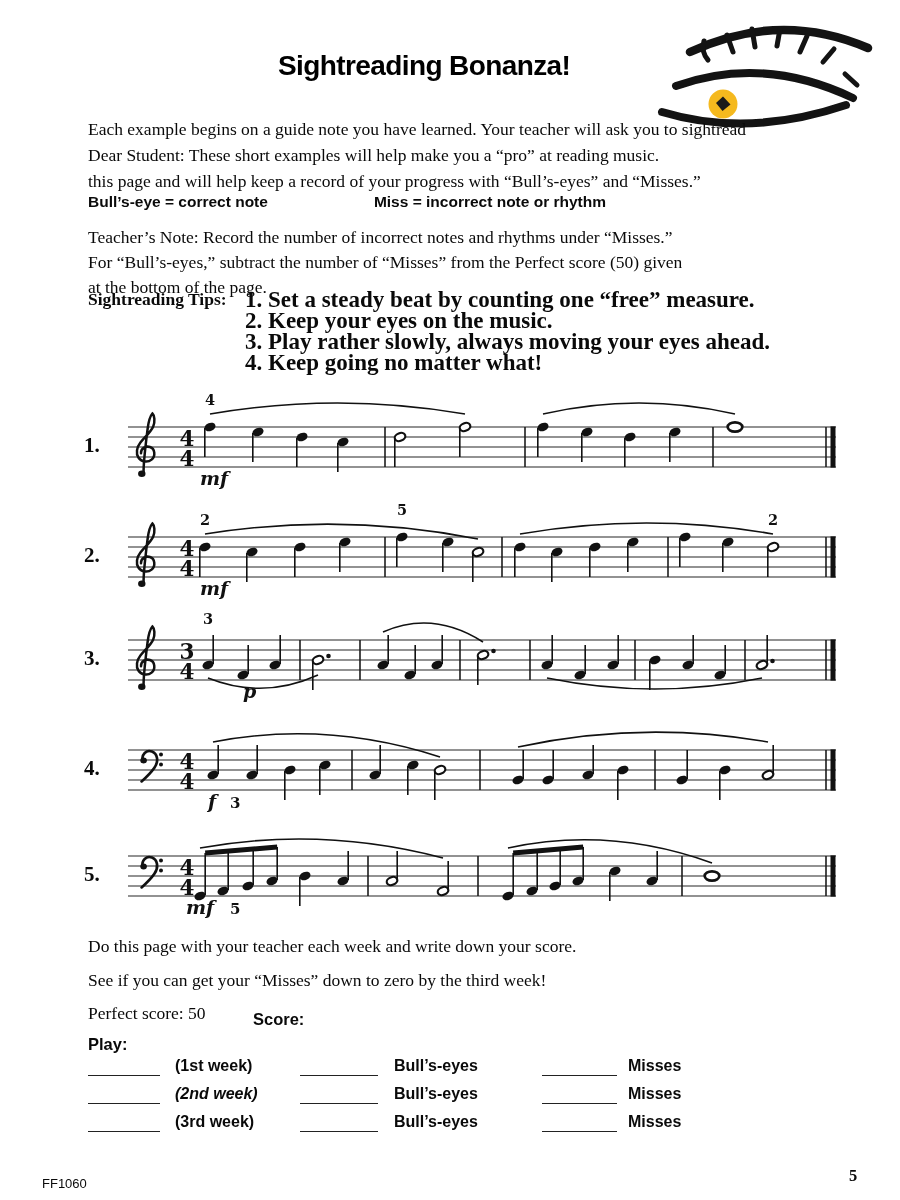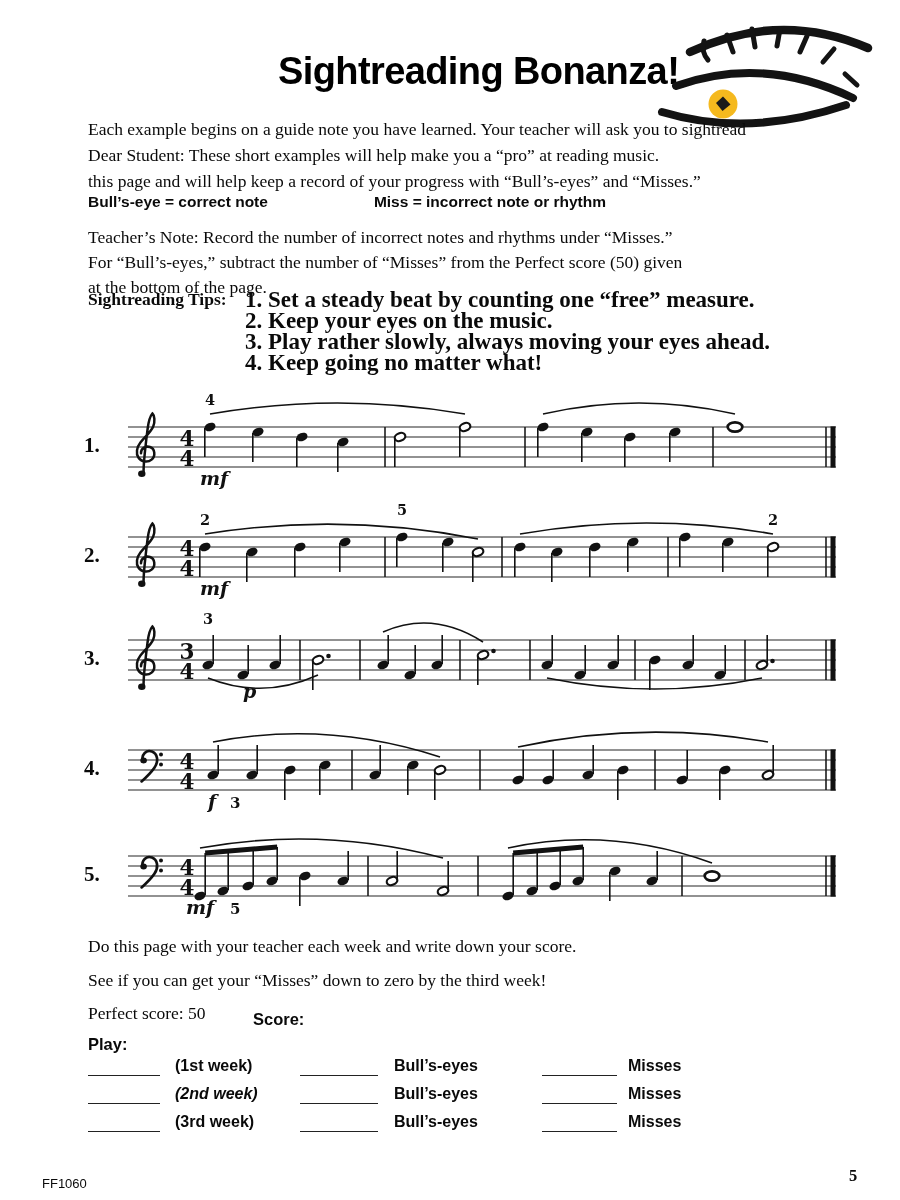--- a/index.html
+++ b/index.html
@@ -1,20 +1,20 @@
 <!DOCTYPE html>
 <html><head>
 <meta charset="utf-8">
 <style>
   html,body{margin:0;padding:0;background:#e8e8e8;}
   .page{position:relative;width:900px;height:1200px;background:#ffffff;overflow:hidden;
         font-family:"Liberation Serif",serif;color:#0a0a0a;}
   .abs{position:absolute;}
   .title{left:278px;top:50px;font-family:"Liberation Sans",sans-serif;font-weight:bold;
-         font-size:38px;letter-spacing:-0.6px;color:#000;}
+         font-size:28px;letter-spacing:-0.6px;color:#000;}
   .serifblock{font-size:17.5px;line-height:26px;}
   .serifblock div{white-space:nowrap;}
   .legend{left:88px;top:193px;font-family:"Liberation Sans",sans-serif;font-weight:bold;
           font-size:15.5px;display:flex;gap:106px;white-space:nowrap;}
   .tnote{left:88px;top:225px;font-size:17.5px;line-height:25px;}
   .tips-label{left:88px;top:289px;font-weight:bold;font-size:17.5px;white-space:nowrap;text-align:right;}
   .tips-items{left:245px;top:289px;font-weight:bold;font-size:23px;line-height:21px;}
   .tips-items div{white-space:nowrap;}
   .closing{font-size:17.5px;white-space:nowrap;}
   .tbl-head{font-family:"Liberation Sans",sans-serif;font-weight:bold;font-size:16.5px;}

